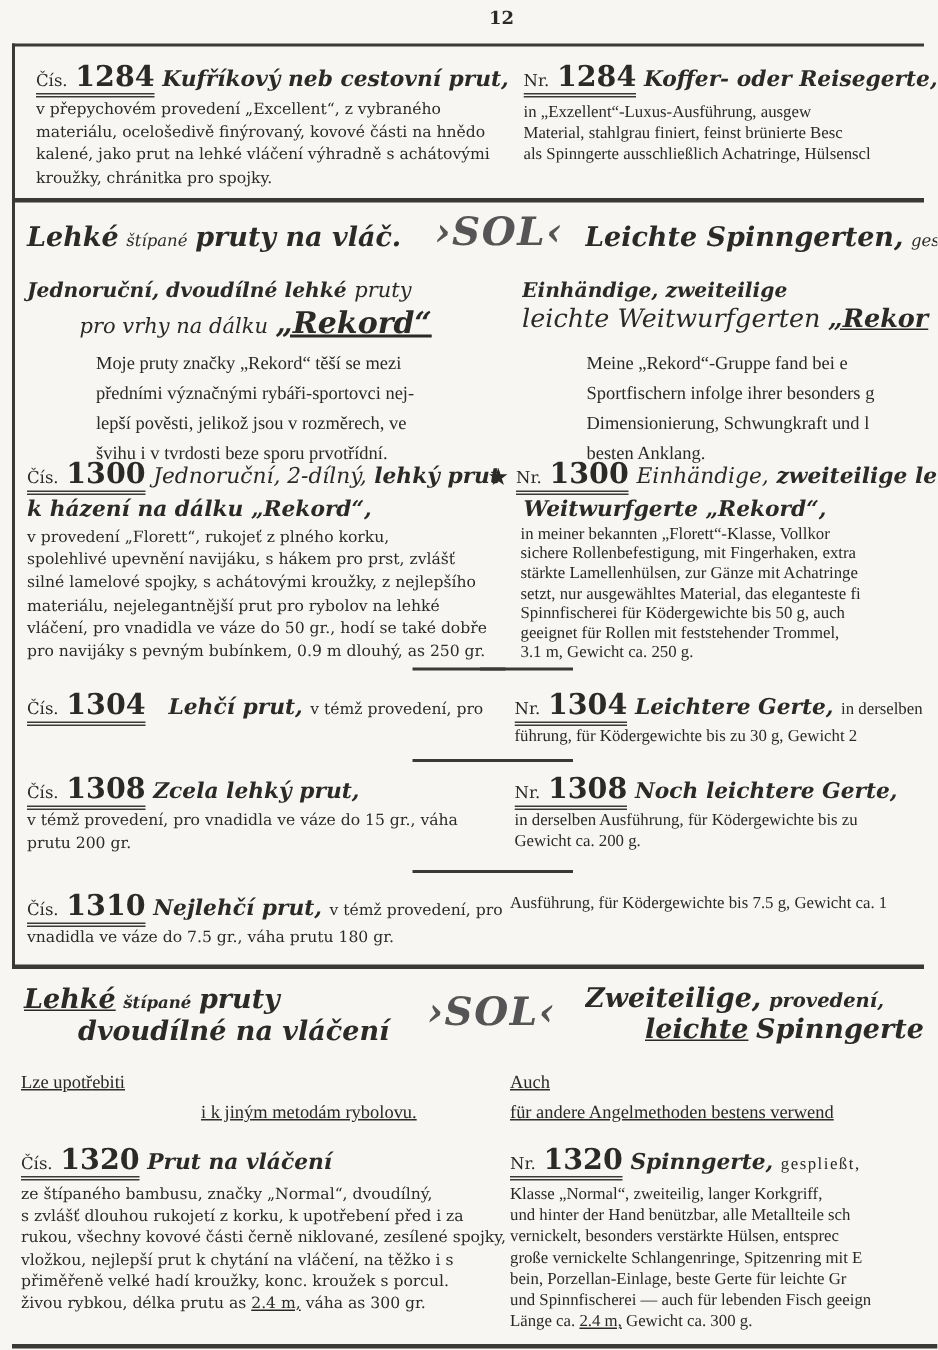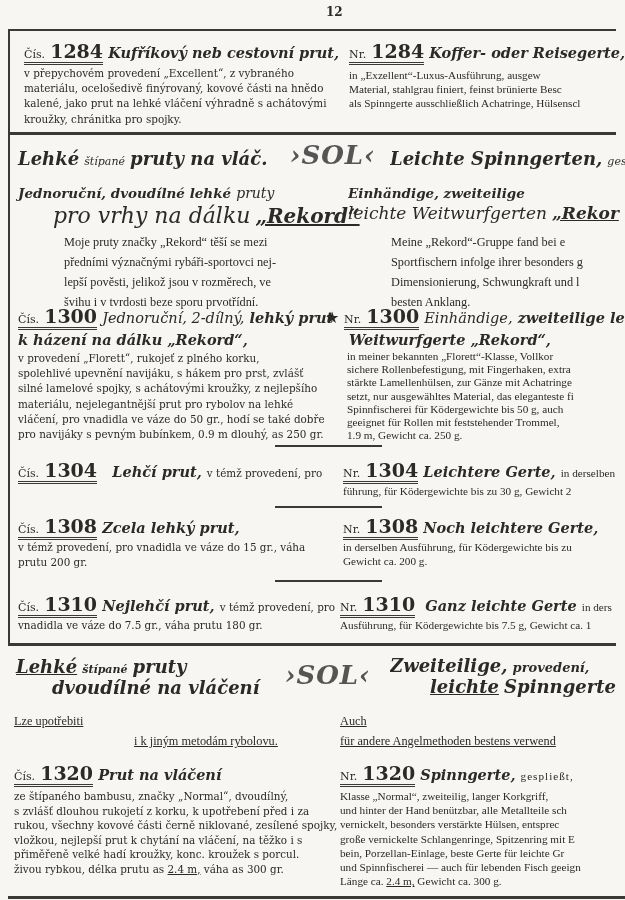--- a/index.html
+++ b/index.html
@@ -71,21 +71,21 @@
   <span class="hdr-big">pruty na vláč.</span>
 </div>
 <div class="abs sol" style="left:290px;top:140px;">›SOL‹</div>
 <div class="abs clip" style="left:390px;top:148px;width:235px;white-space:nowrap;">
   <span class="hdr-big">Leichte Spinngerten,</span>
   <span class="hdr-small">gesp</span>
 </div>
 
 <div class="abs" style="left:18px;top:183px;white-space:nowrap;">
   <div><span style="font-style:italic;font-weight:bold;font-size:13.5px;">Jednoruční, dvoudílné lehké</span> <span style="font-style:italic;font-size:14px;">pruty</span></div>
-  <div style="margin-left:35px;margin-top:1px;"><span style="font-style:italic;font-size:22px;">pro vrhy na dálku</span> <span class="u" style="font-style:italic;font-weight:bold;font-size:20px;margin-top:20px;">„Rekord“</span></div>
+  <div style="margin-left:35px;margin-top:1px;"><span style="font-style:italic;font-size:14px;">pro vrhy na dálku</span> <span class="u" style="font-style:italic;font-weight:bold;font-size:20px;margin-top:20px;">„Rekord“</span></div>
 </div>
 <div class="abs clip" style="left:348px;top:183px;width:277px;white-space:nowrap;">
   <div><span style="font-style:italic;font-weight:bold;font-size:13.5px;">Einhändige, zweiteilige</span></div>
   <div style="margin-top:1px;"><span style="font-style:italic;font-size:17px;">leichte Weitwurfgerten</span> <span class="u" style="font-style:italic;font-weight:bold;font-size:17px;">„Rekor</span></div>
 </div>
 
 <div class="abs intro" style="left:64px;top:232px;">
   <div>Moje pruty značky „Rekord“ těší se mezi</div>
   <div>předními význačnými rybáři-sportovci nej-</div>
   <div>lepší pověsti, jelikož jsou v rozměrech, ve</div>
@@ -123,21 +123,21 @@
     <span class="ititle">zweiteilige lei</span>
   </div>
   <div class="ititle" style="margin-top:1px;margin-left:5px;">Weitwurfgerte „Rekord“,</div>
   <div class="body-de" style="margin-top:2px;margin-left:3px;line-height:13.2px;">
     <div>in meiner bekannten „Florett“-Klasse, Vollkor</div>
     <div>sichere Rollenbefestigung, mit Fingerhaken, extra</div>
     <div>stärkte Lamellenhülsen, zur Gänze mit Achatringe</div>
     <div>setzt, nur ausgewähltes Material, das eleganteste fi</div>
     <div>Spinnfischerei für Ködergewichte bis 50 g, auch</div>
     <div>geeignet für Rollen mit feststehender Trommel,</div>
-    <div>1.9 m, Gewicht ca. 250 g.</div>
+    <div>3.1 m, Gewicht ca. 250 g.</div>
   </div>
 </div>
 
 <div class="sep" style="left:275px;top:445px;"></div>
 <div class="sep" style="left:320px;top:445px;"></div>
 
 <div class="abs" style="left:18px;top:461px;white-space:nowrap;">
   <div>
     <span class="numwrap"><span class="num-label">Čís.</span> <span class="num">1304</span></span>
     &nbsp;&nbsp;<span class="ititle">Lehčí prut,</span>
@@ -178,25 +178,20 @@
 
 <div class="abs" style="left:18px;top:595px;white-space:nowrap;">
   <div>
     <span class="numwrap"><span class="num-label">Čís.</span> <span class="num">1310</span></span>
     <span class="ititle">Nejlehčí prut,</span>
     <span class="body">v témž provedení, pro</span>
   </div>
   <div class="body">vnadidla ve váze do 7.5 gr., váha prutu 180 gr.</div>
 </div>
 <div class="abs clip" style="left:340px;top:595px;width:285px;white-space:nowrap;">
-  <div>
-    <span class="numwrap"><span class="num-label">Nr.</span> <span class="num">1310</span></span>
-    &nbsp;<span class="ititle">Ganz leichte Gerte</span>
-    <span class="body-de">in ders</span>
-  </div>
   <div class="body-de">Ausführung, für Ködergewichte bis 7.5 g, Gewicht ca. 1</div>
 </div>
 
 <div class="hline" style="left:8px;top:643px;width:608px;height:3px;"></div>
 
 <div class="abs" style="left:16px;top:656px;white-space:nowrap;">
   <div>
     <span class="hdr-big u">Lehké</span>
     <span class="hdr-small" style="font-weight:bold;">štípané</span>
     <span class="hdr-big">pruty</span>

